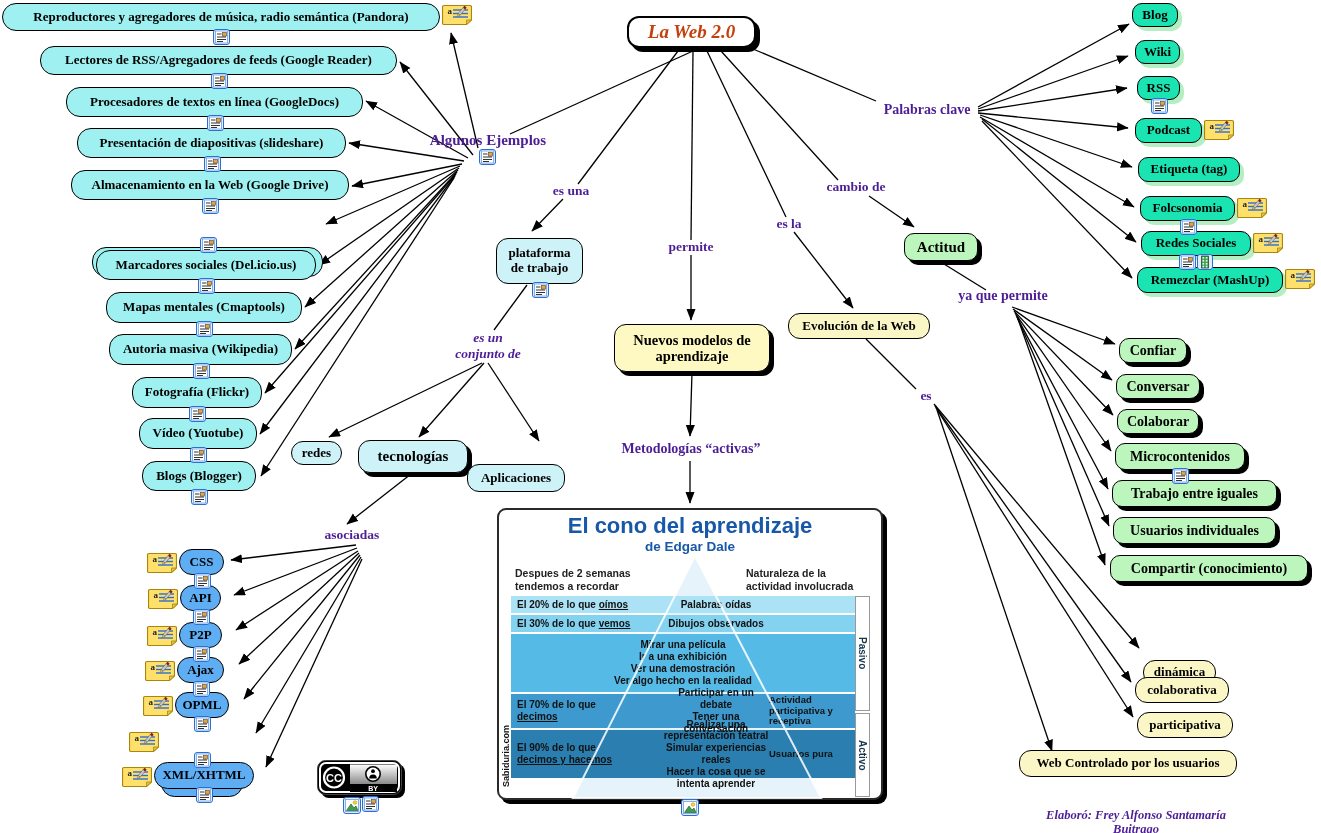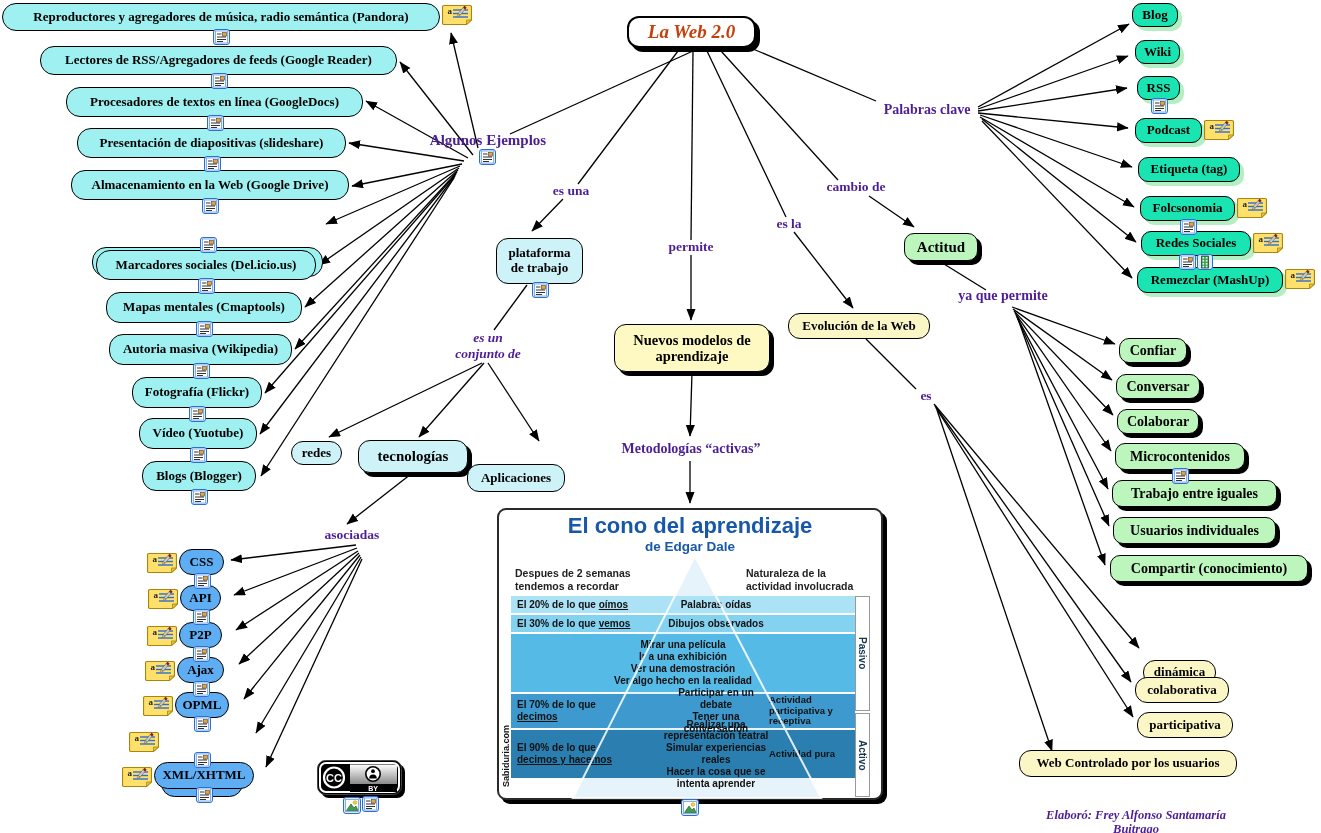--- a/index.html
+++ b/index.html
@@ -629,21 +629,21 @@
         <div class="crow" style="height: 48px; background: rgb(43, 127, 176);">
           <div class="c-left">
             <span>El 90% de lo que </span>
             <u>decimos y hacemos</u>
           </div>
           <div class="c-mid">
             <div>Realizar una representación teatral</div>
             <div>Simular experiencias reales</div>
             <div>Hacer la cosa que se intenta aprender</div>
           </div>
-          <div class="c-right">Actividad pura</div>
+          <div class="c-right">Usuarios pura</div>
         </div>
       </div>
     <svg class="trisvg" width="386" height="292" style="z-index:5">
       <polygon points="196,46 74,288 322,288" fill="none" stroke="#fff" stroke-width="2" opacity="0.85"></polygon>
     </svg>
     <div class="vstrip" style="top:86px;height:115px">Pasivo</div>
     <div class="vstrip" style="top:203px;height:84px">Activo</div>
     <div id="sabiduria">Sabiduria.com</div>
   </div>
 

